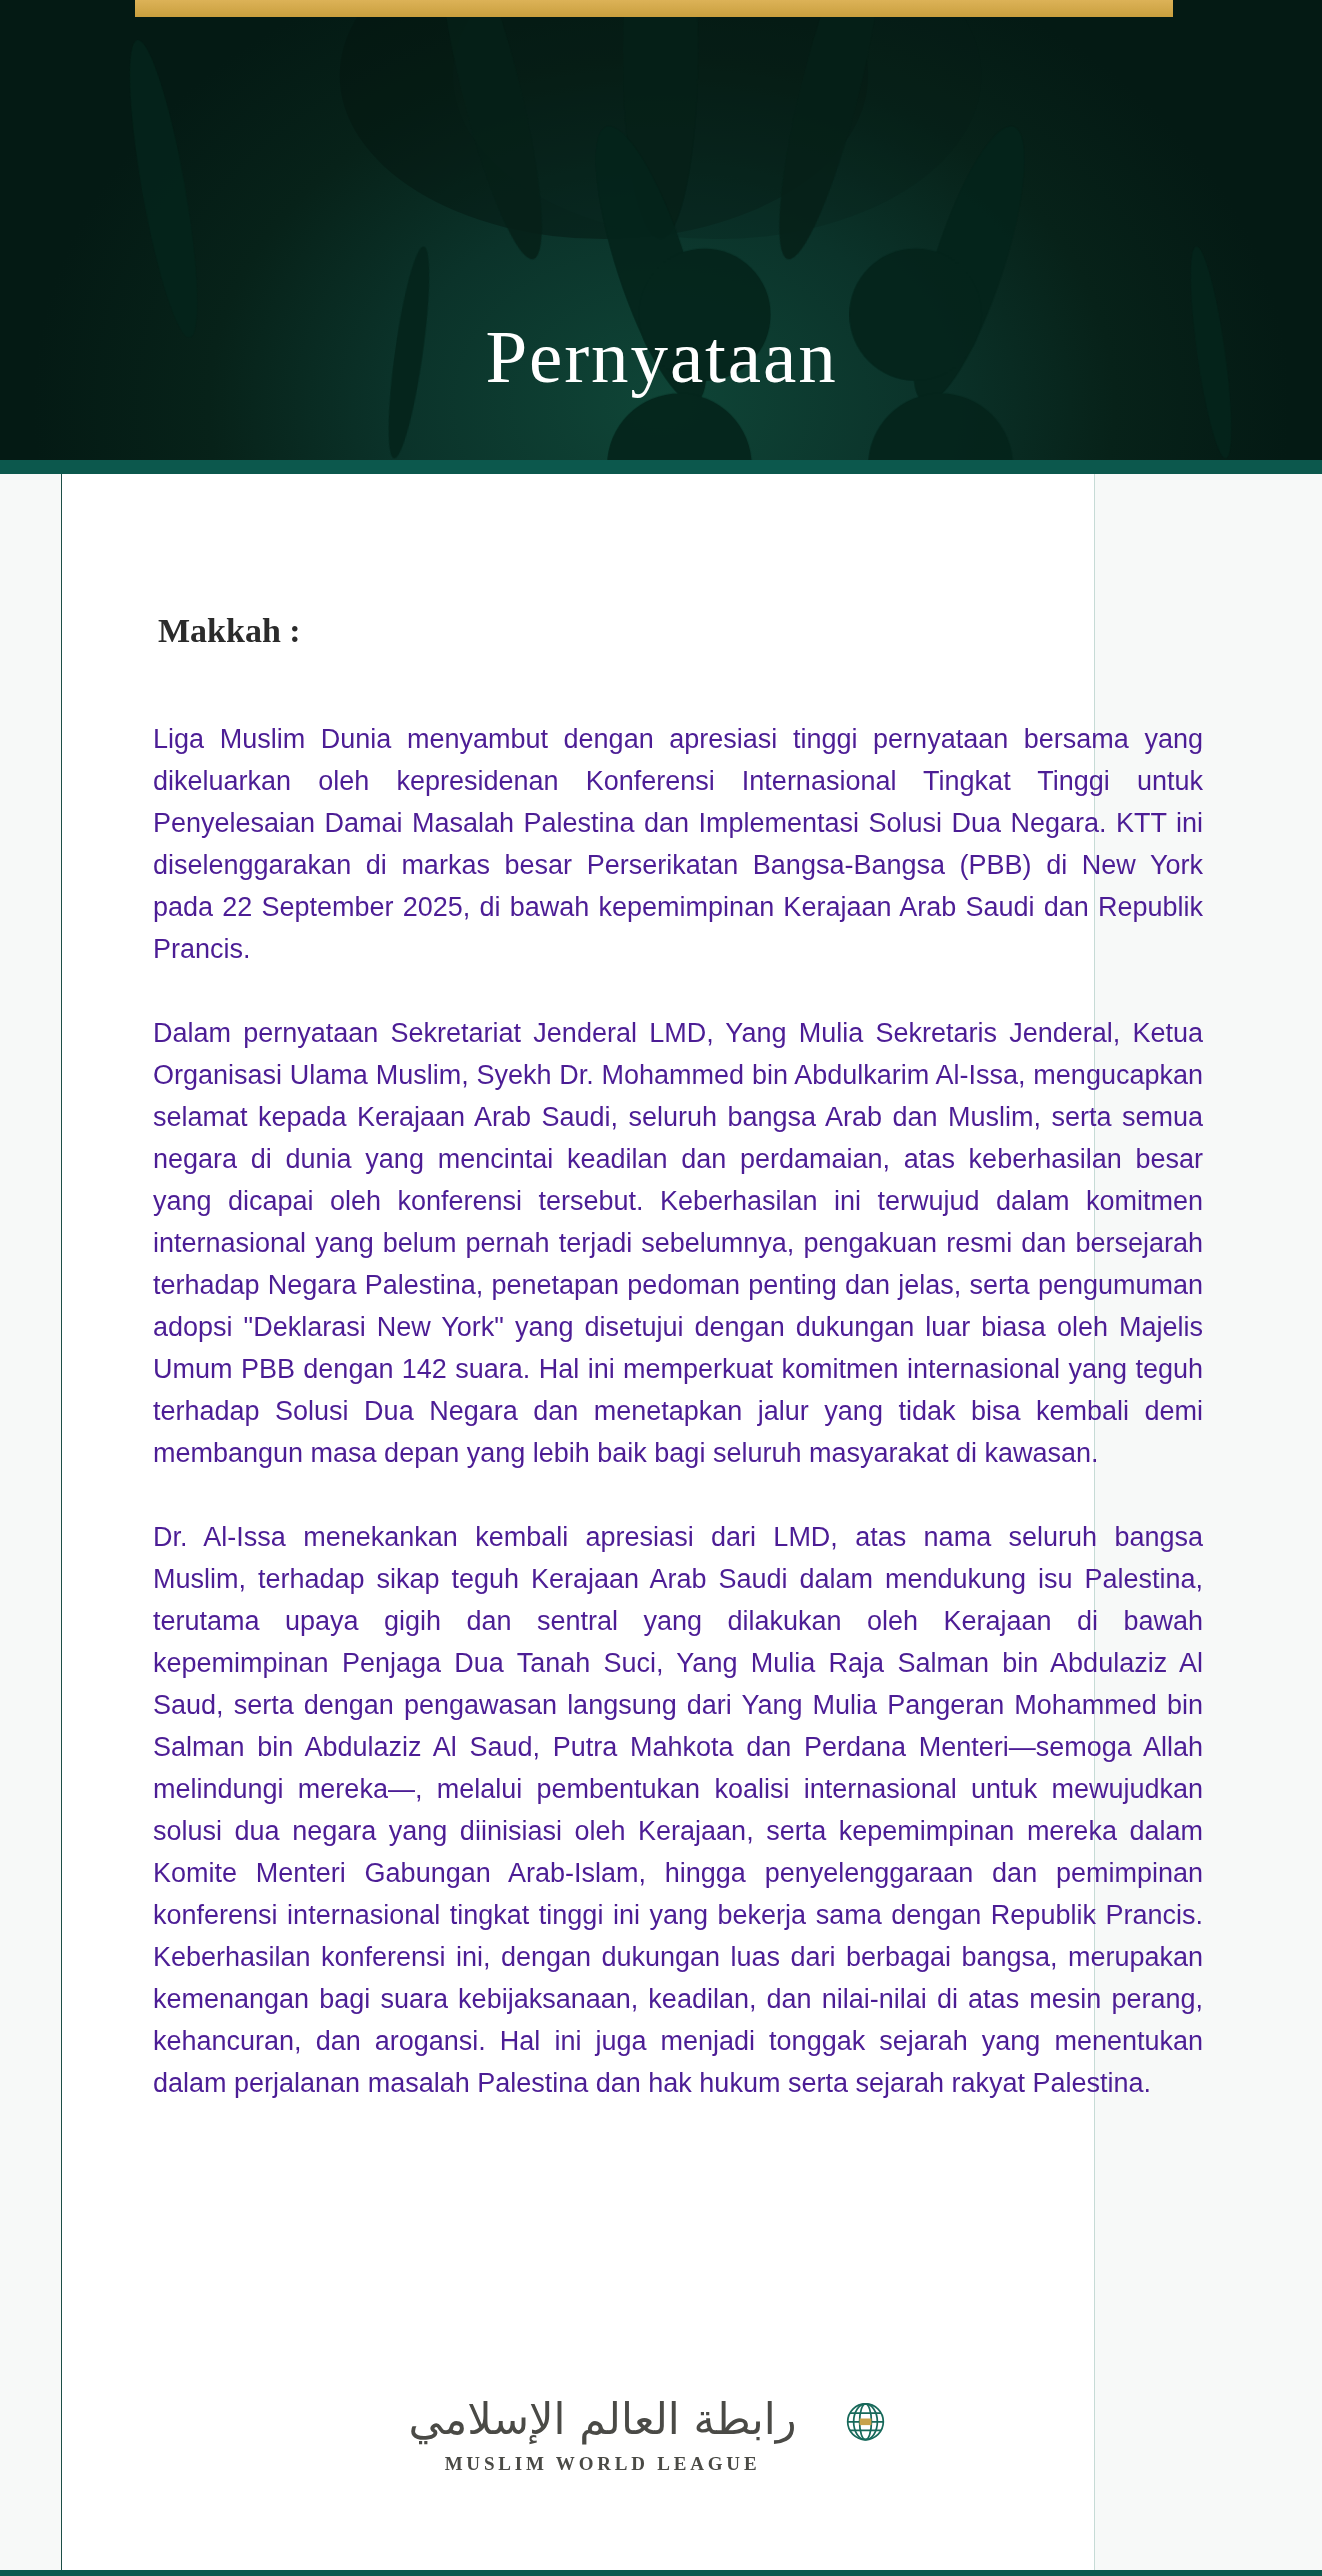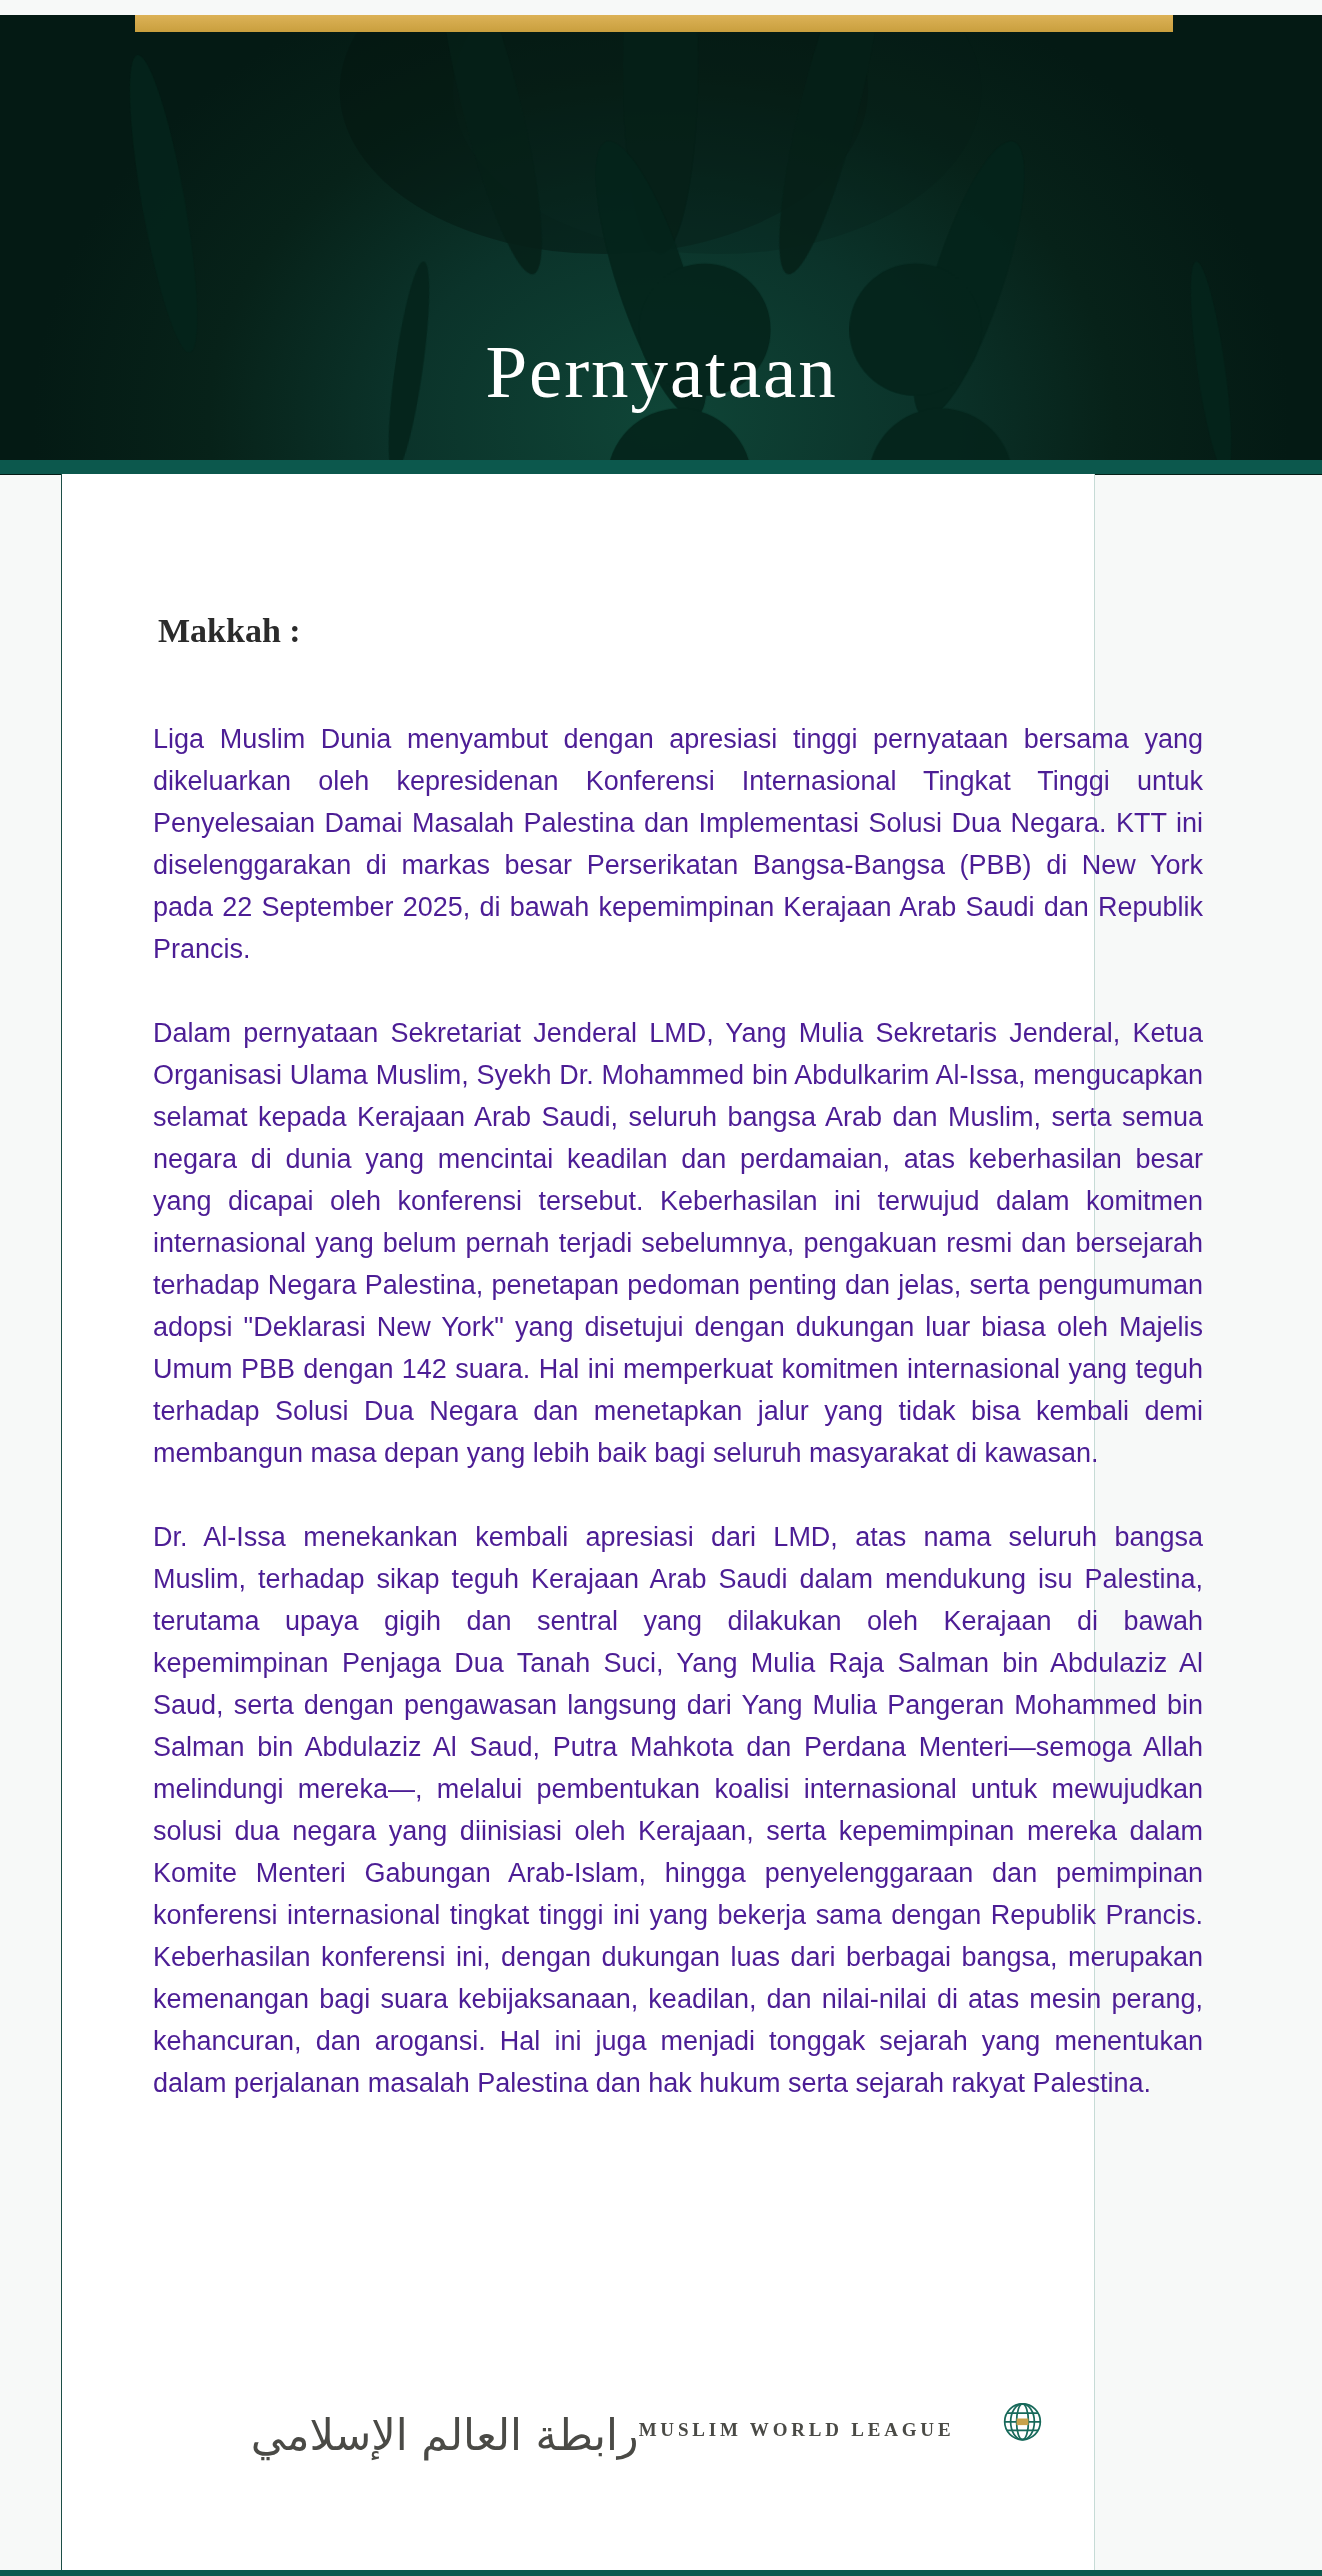--- a/index.html
+++ b/index.html
@@ -10,21 +10,20 @@
     position:relative; overflow:hidden;
   }
   .page { position:absolute; inset:0; width:1323px; height:2576px; overflow:hidden; }
 
   
   .header {
     position:absolute; top:0; left:0; width:1323px; height:460px;
     background:
       radial-gradient(ellipse 629px 478px at 50% 88%, #0f4537 0%, #0b332a 42%, #072219 72%, #041a14 100%);
     overflow:hidden;
-    margin-top:15px;
   }
   .header svg.deco { position:absolute; top:0; left:0; width:100%; height:100%; }
   .gold-bar {
     position:absolute; top:0; left:135px; width:1038px; height:17px;
     background:linear-gradient(#dcb257,#c99f3e);
   }
   .page-title {
     position:absolute; top:314px; left:0; width:1323px;
     text-align:center;
     font-family:"Liberation Serif", serif;
@@ -53,21 +52,21 @@
     margin:0 0 42px 0;
     font-size:27px; line-height:42px;
     text-align:justify; color:#4c1d95;
   }
 
   
   .logo-row {
     position:absolute; top:2382px; left:0; width:1323px;
     display:flex; justify-content:center; align-items:center; gap:19px;
   }
-  .logo-text { display:flex; flex-direction:row; }
+  .logo-text { display:flex; flex-direction:column; align-items:center; }
   .logo-arabic {
     font-family:"DejaVu Sans", sans-serif;
     font-size:43px; line-height:49px; color:#4a4a46; direction:rtl;
   }
   .logo-english {
     margin-top:8.8px;
     font-family:"Liberation Serif", serif;
     font-weight:700; font-size:19px; letter-spacing:3.8px; color:#4a4a46;
     white-space:nowrap;
   }

